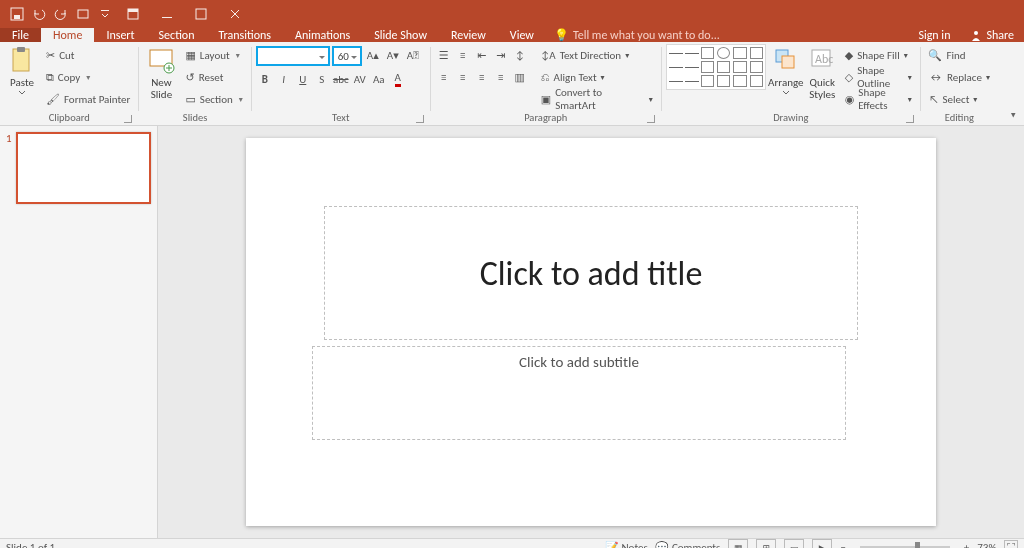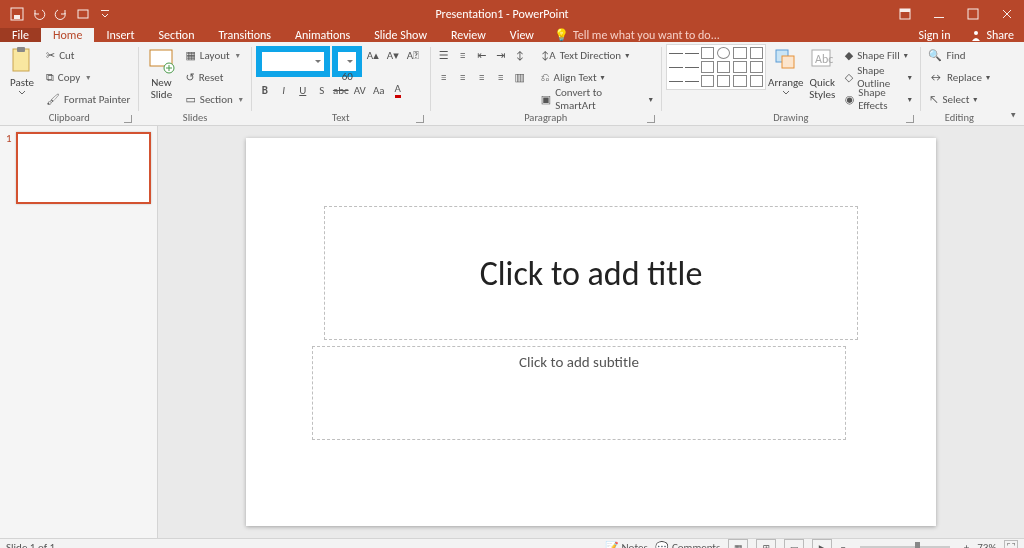--- a/index.html
+++ b/index.html
@@ -25,21 +25,21 @@
   .group { display:flex; flex-direction:column; padding:2px 4px 0 4px;}
   .group .body { flex:1; display:flex; gap:2px;}
   .group .label { text-align:center; font-size:10.5px; color:#666; padding:2px 0 1px; position:relative;}
   .group .label .launcher { position:absolute; right:2px; bottom:2px; width:8px; height:8px; border:1px solid #999; border-top:none; border-left:none;}
   .sep { width:1px; background:#d9d9d9; margin:5px 0 14px;}
   .bigbtn { width:36px; display:flex; flex-direction:column; align-items:center; justify-content:flex-start; padding-top:2px; gap:1px;}
   .bigbtn .icon { width:28px; height:30px;}
   .bigbtn .lbl { font-size:11px; text-align:center; line-height:1.05;}
   .smallbtn { display:flex; align-items:center; gap:4px; height:20px; padding:0 4px; font-size:11px; color:#555;}
   .col { display:flex; flex-direction:column; gap:2px; padding-top:1px;}
-  .fontbox, .sizebox { height:20px; border:6px solid #0ea5e9; background:#fff; font-size:11px; padding:18px 14px 1px 4px; position:relative;}
+  .fontbox, .sizebox { height:20px; border:2px solid #0ea5e9; background:#fff; font-size:11px; padding:2px 14px 1px 4px; position:relative;}
   .dd::after { content:""; position:absolute; right:3px; top:8px; border:3px solid transparent; border-top-color:#777;}
   .rowicons { display:flex; gap:1px;}
   .ic { width:18px; height:18px; display:flex;align-items:center;justify-content:center; font-size:11px; color:#555;}
   .ic.b{font-weight:bold;} .ic.i{font-style:italic;} .ic.u{text-decoration:underline;}
   .shape-gallery { width:100px; height:46px; border:1px solid #d9d9d9; background:#fff; display:flex; flex-direction:column; padding:2px; gap:2px;}
   .shape-row { display:flex; gap:3px;}
   .shp { width:14px; height:12px; border:1px solid #888;}
   .shp.line{border:none; position:relative;} .shp.line::after{content:"";position:absolute;left:0;top:6px;width:14px;border-top:1px solid #666;}
   .collapse { position:absolute; right:6px; bottom:4px; width:10px; height:10px; display:flex; align-items:center; justify-content:center;}
   .collapse::after{content:"▴"; font-size:9px; color:#666; transform:rotate(180deg);}
@@ -92,21 +92,20 @@
           <rect x="2" y="3" width="10" height="8" fill="none" stroke="#fff"></rect>
         </svg>
       </div>
     <div class="qbtn">
         <svg width="10" height="10">
           <rect x="1" y="1" width="8" height="1" fill="#fff"></rect>
           <path d="M2 5 L5 8 L8 5" fill="none" stroke="#fff"></path>
         </svg>
       </div>
   </div>
-  <div class="title">Presentation1 - PowerPoint</div>
   <div class="wincontrols">
     <div class="wc">
         <svg width="12" height="12">
           <rect x="1" y="1" width="10" height="10" fill="none" stroke="#fff"></rect>
           <rect x="1" y="1" width="10" height="3" fill="#fff"></rect>
         </svg>
       </div>
     <div class="wc">
         <svg width="12" height="12">
           <rect x="1" y="9" width="10" height="1" fill="#fff"></rect>

